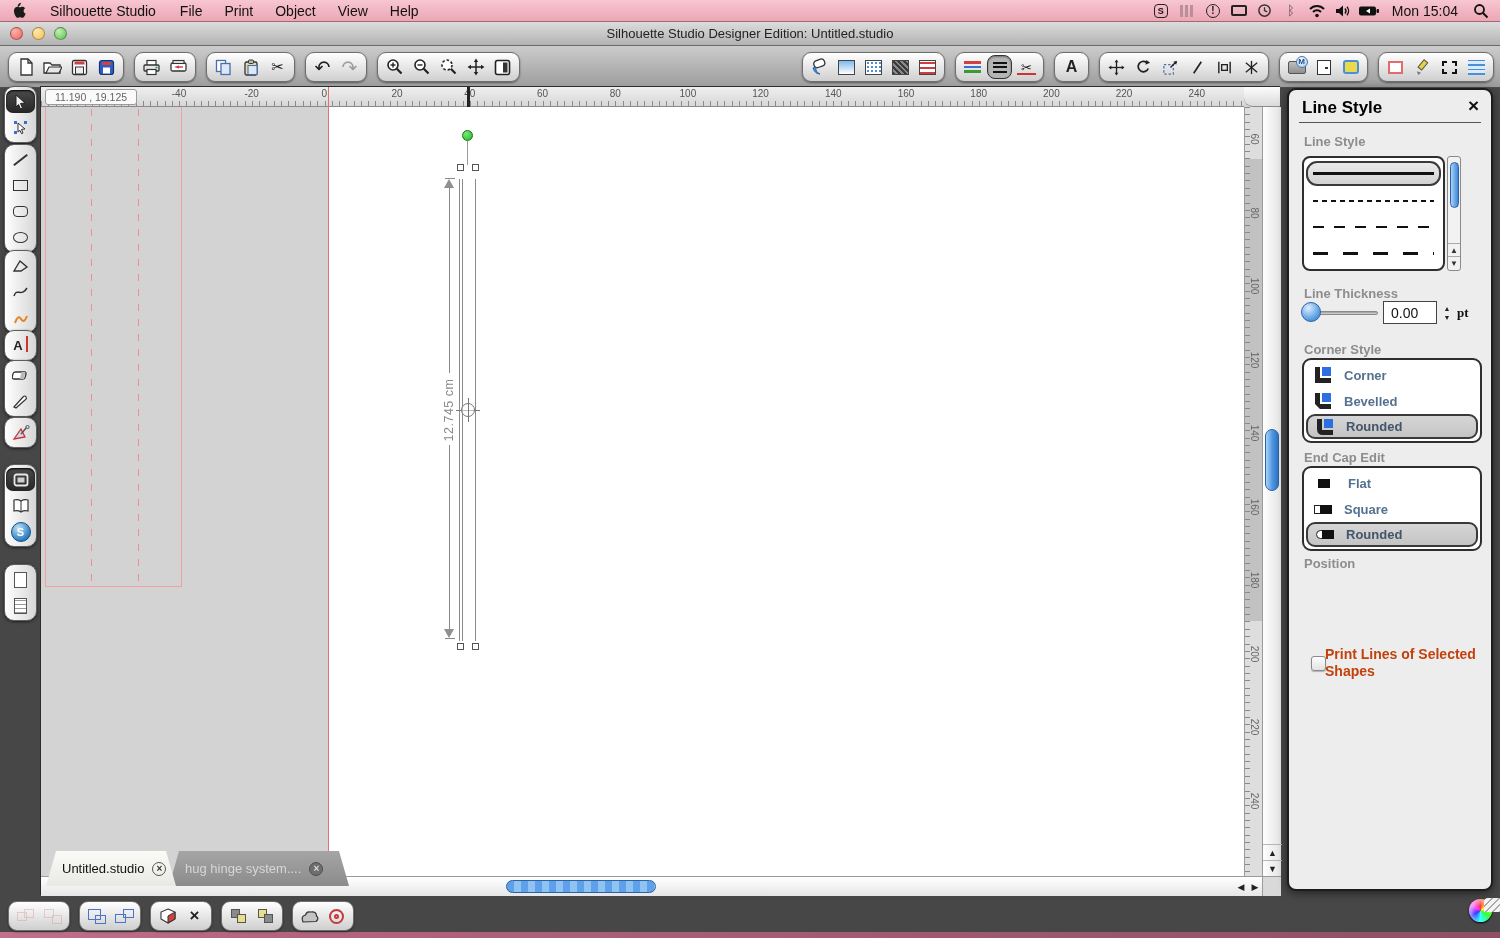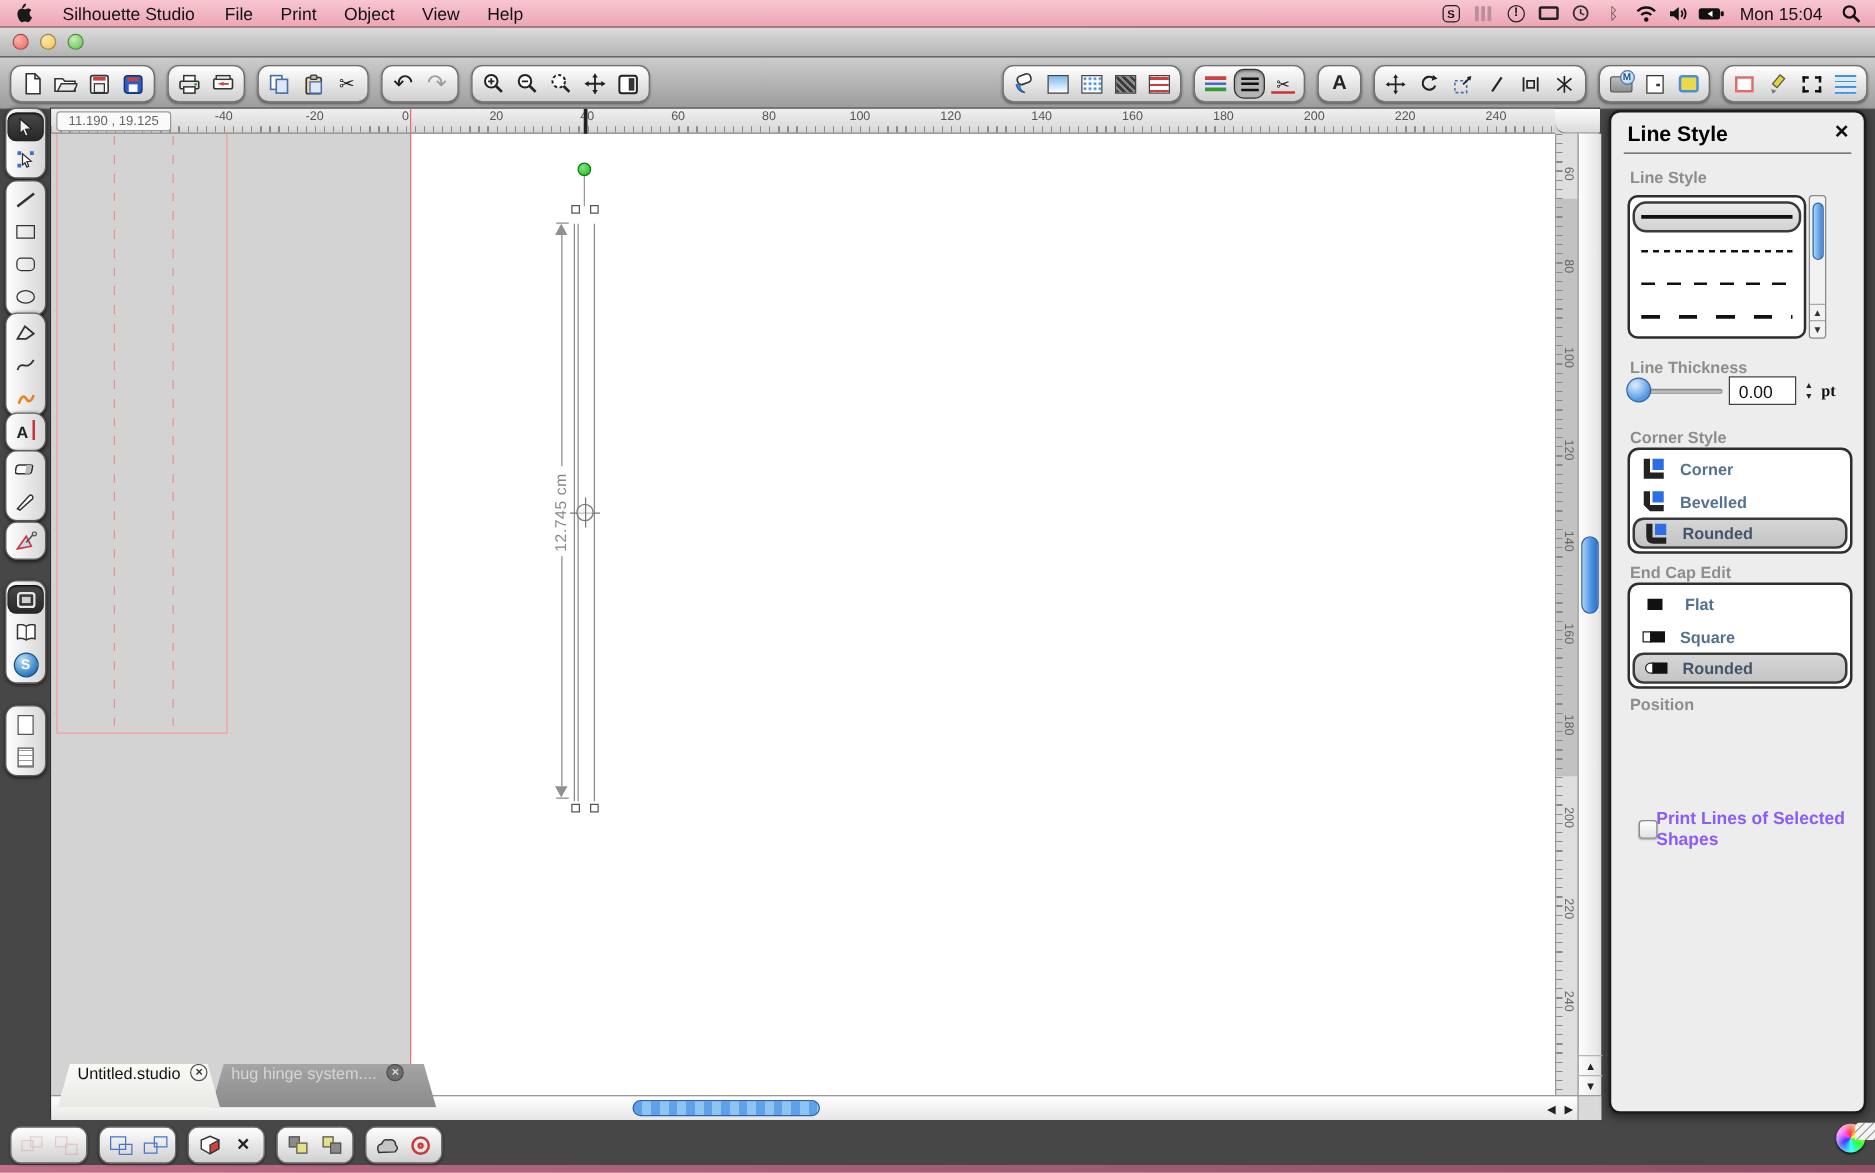--- a/index.html
+++ b/index.html
@@ -150,21 +150,21 @@
   font-size:9px; color:#222; border-top:1px solid #b5b5b5; }
 .hscroll { position:absolute; left:0; top:789px; width:1240px; height:20px;
   background:linear-gradient(#ffffff,#e6e6e6); border-top:1px solid #9a9a9a; z-index:7; }
 .hthumb { position:absolute; left:465px; top:2.5px; width:150px; height:13px; border-radius:7px;
   background:repeating-linear-gradient(90deg,#5ea1e8 0 7px,#8fc3f2 7px 14px); border:1px solid #2a62a8; }
 .harrow { position:absolute; top:0; width:14px; height:19px; display:flex; align-items:center; justify-content:center;
   font-size:9px; color:#222; }
 .corner-br { position:absolute; left:1221px; top:789px; width:19px; height:20px; background:#d9d9d9; border-top:1px solid #9a9a9a; border-left:1px solid #9a9a9a; z-index:7;}
 
 
-.tab { position:absolute; height:35px; top:764px; display:flex; gap:8px;
+.tab { position:absolute; height:35px; top:764px; display:flex; align-items:center; gap:8px;
   padding:0 16px; font-size:13px; clip-path:polygon(10px 0, calc(100% - 10px) 0, 100% 100%, 0 100%); z-index:8; }
 .tab.active { left:5px; width:130px; background:linear-gradient(#fafaf7,#e9e9e4); color:#111; z-index:9; }
 .tab.inactive { left:128px; width:180px; background:linear-gradient(#a5a5a5,#8b8b8b); color:#d6d6d6; }
 .tab-close { width:14px; height:14px; border-radius:50%; border:1.5px solid #555; color:#333;
   font-size:10px; font-weight:bold; display:flex; align-items:center; justify-content:center; flex:none; }
 .tab.inactive .tab-close { background:#6e6e6e; border-color:#4e4e4e; color:#ddd; }
 
 
 .panel { position:absolute; left:1287px; top:66px; width:206px; height:803px;
   background:#ededed; border:2px solid #1c1c1c; border-radius:9px; box-shadow:0 2px 8px rgba(0,0,0,.5); z-index:20; }
@@ -205,21 +205,21 @@
 .cap-flat { width:12px; height:9px; background:#111; margin-left:4px; }
 .cap-wrap { width:18px; height:9px; position:relative; }
 .cap-hollow { position:absolute; left:0; top:0; width:7px; height:9px; background:#fff; border:1.5px solid #222; }
 .cap-hollow.round { border-radius:5px 0 0 5px; }
 .cap-solid { position:absolute; left:6px; top:0; width:12px; height:9px; background:#111; }
 .pos-front { width:16px; height:16px; background:#111; position:relative; }
 .pos-front i { position:absolute; left:3.5px; top:3.5px; width:9px; height:9px; background:#2b6fe3; display:block; }
 .pos-behind { width:16px; height:16px; background:#2b6fe3; border:2.5px solid #111; }
 .chk { position:absolute; left:22px; top:566px; width:15px; height:15px; border:1px solid #8a8a8a; border-radius:3px;
   background:linear-gradient(#fefefe,#e2e2e2); box-shadow:0 1px 1px rgba(0,0,0,.25); }
-.chk-label { position:absolute; left:36px; top:556px; width:152px; font-size:14px; font-weight:bold; color:#8b5cf6; line-height:1.2; }
+.chk-label { position:absolute; left:36px; top:556px; width:152px; font-size:14px; font-weight:bold; color:#c2410c; line-height:1.2; }
 
 
 .bottombar { position:absolute; left:0; top:875px; width:1500px; height:35px; background:#474747; }
 .brow { position:absolute; left:8px; top:4px; display:flex; gap:9px; }
 .i-xdel { font-size:17px; font-weight:bold; color:#222; }
 .sq-blue { width:11px; height:9px; border:1.6px solid #4a74c8; display:block; }
 .sq-red { width:10px; height:9px; border:1.3px solid #d49090; display:block; }
 .layersq { position:relative; width:18px; height:16px; }
 .layersq i { position:absolute; width:9px; height:9px; border:1px solid #555; display:block; }
 .offset-ic { width:15px; height:15px; border:2px solid #c43b3b; border-radius:50%; display:flex; align-items:center; justify-content:center; }
@@ -304,20 +304,21 @@
 </div>
 
 <div class="window">
 
   <div class="titlebar">
     <div class="tl-dots">
       <span class="tl red"></span>
       <span class="tl yel"></span>
       <span class="tl grn"></span>
     </div>
+    <div class="tb-title">Silhouette Studio Designer Edition: Untitled.studio</div>
   </div>
 
   <div class="toolbar">
     <div class="trow left">
       <div class="tgroup">
         <span class="tbtn">
             <svg width="16" height="18" viewBox="0 0 16 18">
               <path d="M3 1 h7 l4 4 v12 h-11 z" fill="#fff" stroke="#333" stroke-width="1.3"></path>
               <path d="M10 1 v4 h4" fill="none" stroke="#333" stroke-width="1.3"></path>
             </svg>

